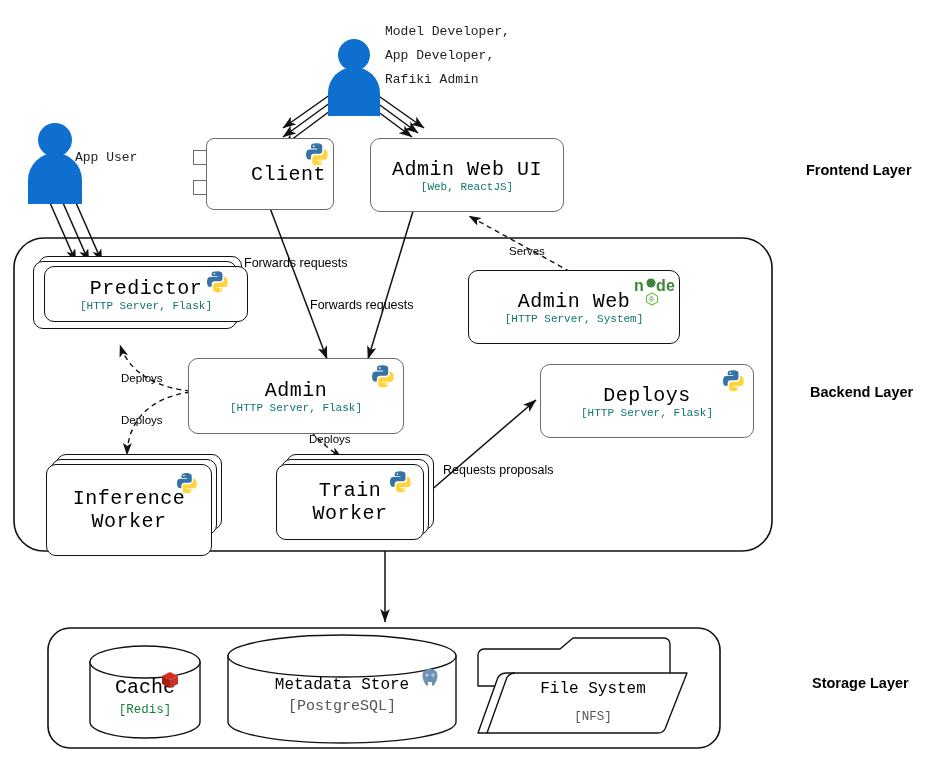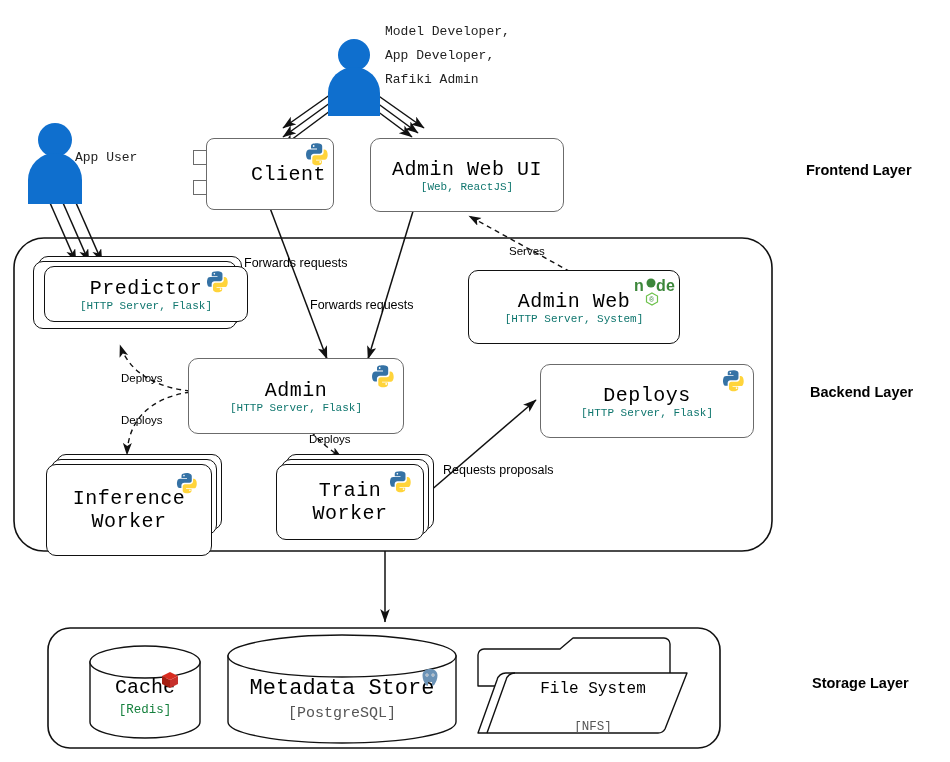--- a/index.html
+++ b/index.html
@@ -319,36 +319,36 @@
   </div>
   <div class="logo" style="left:160px; top:670px;">
     <svg width="20" height="20" viewBox="0 0 20 20">
       <path d="M10,2 L18,6 L10,10 L2,6 Z" fill="#D82C20"></path>
       <path d="M2,6 L10,10 L10,18 L2,14 Z" fill="#A41E11"></path>
       <path d="M18,6 L10,10 L10,18 L18,14 Z" fill="#C6302B"></path>
     </svg>
   </div>
 
   <div style="position:absolute; left:232px; top:676px; width:220px; text-align:center;">
-    <div class="title mono" style="font-size:22px; color:#000;">Metadata Store</div>
+    <div class="title mono" style="font-size:16px; color:#000;">Metadata Store</div>
     <div class="tech mono" style="font-size:15px; color:#555; margin-top:4px;">[PostgreSQL]</div>
   </div>
   <div class="logo" style="left:419px; top:667px;">
     <svg width="22" height="22" viewBox="0 0 22 22">
       <path d="M11,2 C6.5,2 3.5,4.5 3.5,8.5 C3.5,12 5,15 6.5,17.5 C7,18.5 8,19 9,18.5 L9,15 L13,15 L13,18.5 C14,19 15,18.5 15.5,17.5 C17,15 18.5,12 18.5,8.5 C18.5,4.5 15.5,2 11,2 Z" fill="#6b92b5"></path>
       <circle cx="8" cy="8" r="1.5" fill="#ffffff"></circle>
       <circle cx="14" cy="8" r="1.5" fill="#ffffff"></circle>
       <circle cx="8" cy="8" r="0.7" fill="#2f4a63"></circle>
       <circle cx="14" cy="8" r="0.7" fill="#2f4a63"></circle>
     </svg>
   </div>
 
   <div style="position:absolute; left:503px; top:680px; width:180px; text-align:center;">
     <div class="title mono" style="font-size:16px; color:#000;">File System</div>
-    <div class="tech mono" style="font-size:12.5px; color:#555; margin-top:22px;">[NFS]</div>
+    <div class="tech mono" style="font-size:12.5px; color:#555; margin-top:12px;">[NFS]</div>
   </div>
 
   <div class="edge-label" style="left:244px; top:256px;">Forwards requests</div>
   <div class="edge-label" style="left:310px; top:298px;">Forwards requests</div>
   <div class="edge-label small" style="left:509px; top:245px;">Serves</div>
   <div class="edge-label small" style="left:121px; top:372px;">Deploys</div>
   <div class="edge-label small" style="left:121px; top:414px;">Deploys</div>
   <div class="edge-label small" style="left:309px; top:433px;">Deploys</div>
   <div class="edge-label" style="left:443px; top:463px;">Requests proposals</div>
 

